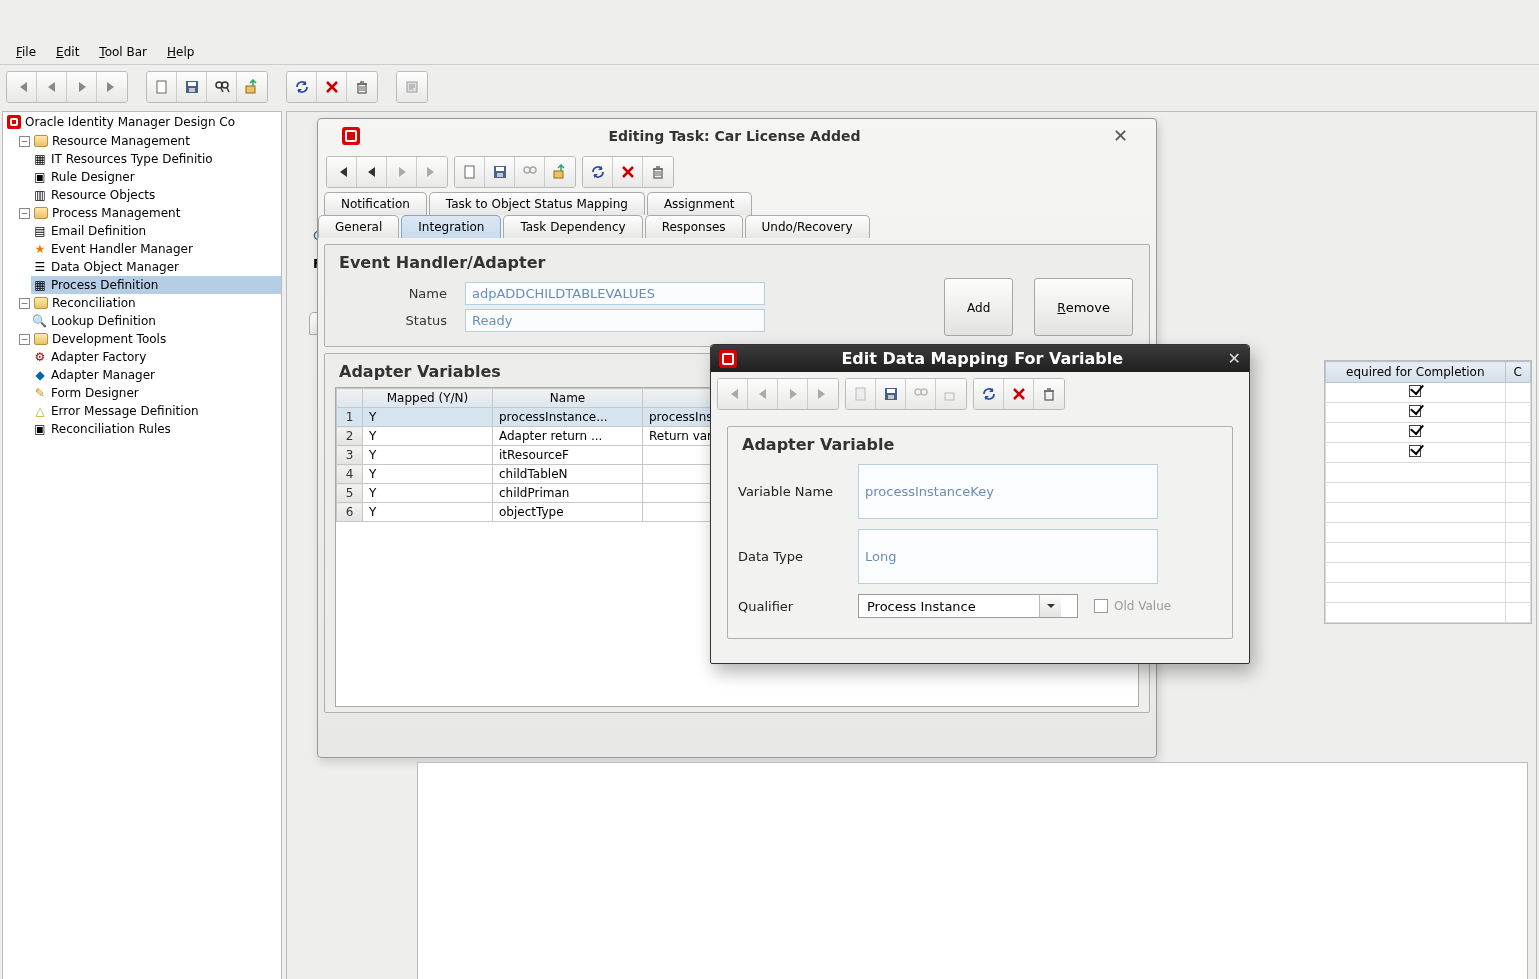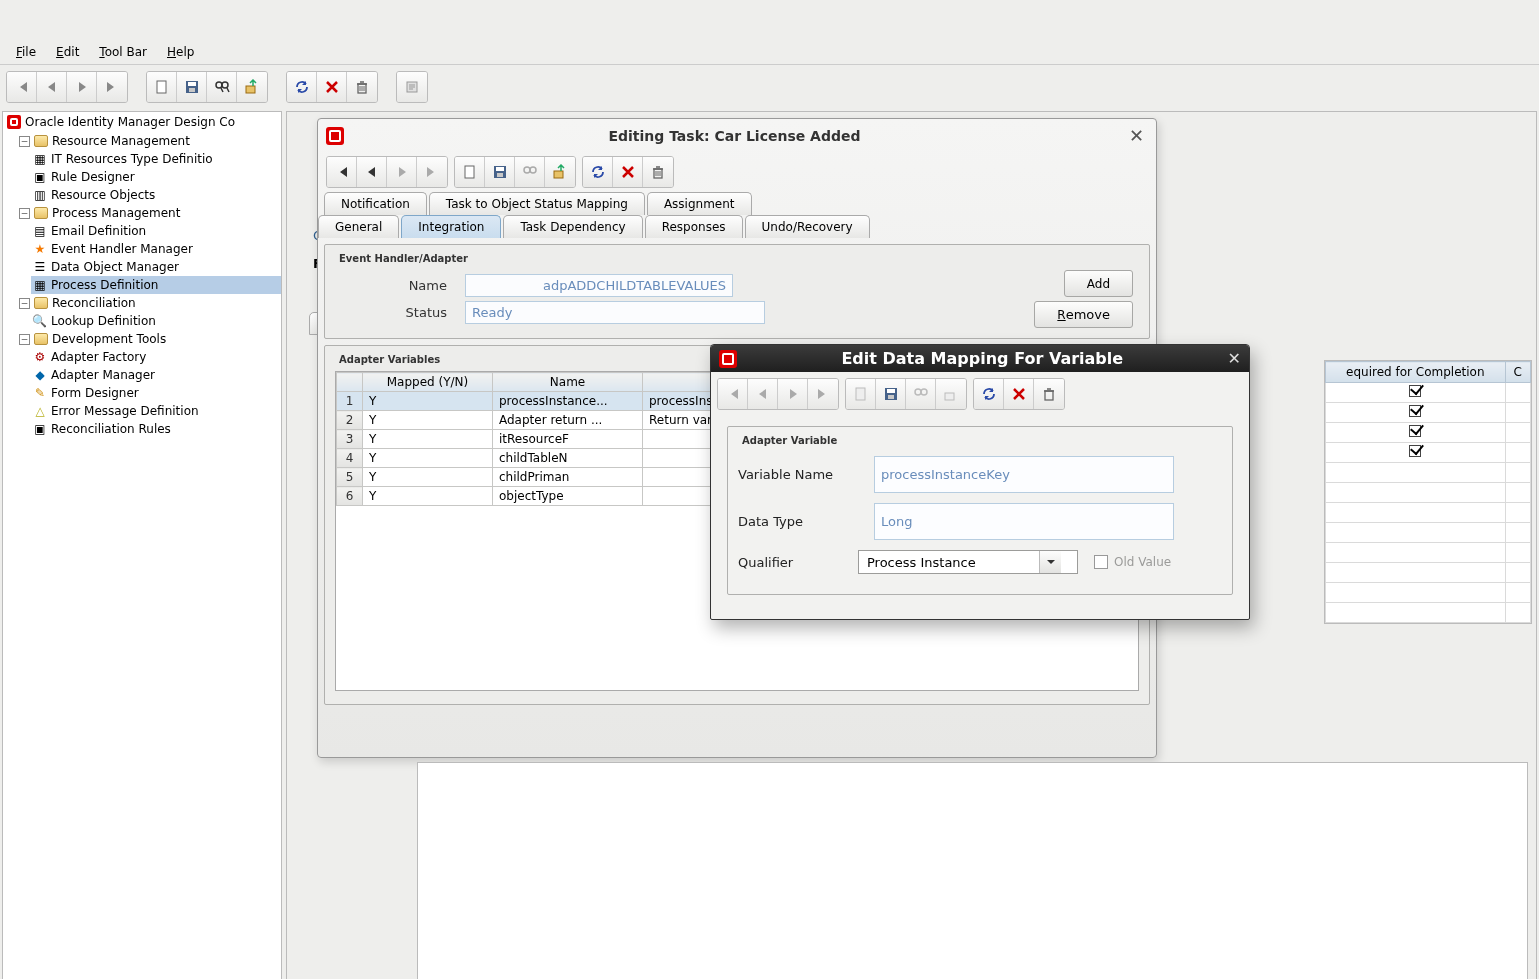--- a/index.html
+++ b/index.html
@@ -29,37 +29,37 @@
   .tree-node { padding-left: 14px; }
   .tree-row { display:flex; align-items:center; gap:4px; padding:2px 2px; white-space:nowrap; }
   .tree-row.selected { background:#b6cde6; }
   .expander { width:11px; height:11px; border:1px solid #888; background:#fff; display:flex; align-items:center; justify-content:center; font-size:9px; line-height:1; cursor:pointer; color:#555;}
   .folder-ic { width:14px; height:12px; background:linear-gradient(#fde9a9,#e8c267); border:1px solid #b8923e; border-radius:2px; }
   .leaf-ic { width:14px; height:14px; display:flex; align-items:center; justify-content:center; }
   
   
   .frame { position:absolute; background:linear-gradient(#f5f5f4,#e8e8e6); border:1px solid #999; border-radius:4px; box-shadow: 2px 4px 10px rgba(0,0,0,.15); }
   .frame#editingTask { left:30px; top:6px; width:840px; height:640px; }
-  .frame .titlebar { display:flex; align-items:center; padding:6px 8px; gap:10px; }
+  .frame .titlebar { display:flex; align-items:center; padding:6px 24px; gap:10px; }
   .frame .titlebar .title { flex:1; text-align:center; font-weight:bold; color:#333; font-size:14px;}
   .closebtn { font-size:18px; color:#555; cursor:pointer; padding:0 4px; }
   .oracle-mini { width:18px; height:18px; background:#d00; border-radius:3px; position:relative; }
   .oracle-mini::after { content:""; position:absolute; inset:3px; border:2px solid #fff; border-radius:2px; }
   
   .inner-toolbar { display:flex; gap:6px; padding:4px 8px; }
   .tabrow { display:flex; }
   .tab { background:linear-gradient(#fefefe,#e7e7e5); border:1px solid #aaa; border-bottom:none; border-radius:5px 5px 0 0; padding:4px 16px; margin-right:2px; cursor:pointer; font-size:12px; }
   .tab.behind { position:relative; top:0; }
   .tab.active { background:linear-gradient(#dbe8f4,#c9ddee); border-color:#7fa7c9; z-index:2; }
   .tabstack { display:flex; flex-direction:column; }
   .tabstack .tabrow:first-child { margin-left:6px; }
   
   
   .fs { border:1px solid #b0b0ae; margin:6px; padding:8px 10px 10px 10px; background:#ededeb; border-radius:2px;}
-  .fs > legend, .fs-title { font-weight:bold; color:#333; padding:0 4px; font-size:10px;}
+  .fs > legend, .fs-title { font-weight:bold; color:#333; padding:0 4px; font-size:16px;}
   .fs-title { margin-bottom:6px; }
   .formrow { display:flex; align-items:center; margin:4px 0; }
   .formrow label { width:130px; text-align:right; padding-right:18px; color:#333; font-size:13px;}
   .formrow input[type=text] { border:1px solid #b7cde0; background:#fbfcfe; padding:3px 6px; color:#698dbb; font-size:13px; }
   .pushbtn { border:1px solid #a7a7a5; background:linear-gradient(#fdfdfc,#e3e3e1); border-radius:3px; padding:5px 22px; cursor:pointer; font-size:13px;}
   .pushbtn u { text-decoration:underline; }
   
   
   .avarea { display:flex; gap:6px; }
   .av-left { display:flex; flex-direction:column; gap:6px; }
@@ -83,21 +83,21 @@
   .chk.checked::after { content:""; position:absolute; left:1px; top:-2px; width:10px; height:6px; border-left:2px solid #000; border-bottom:2px solid #000; transform:rotate(-50deg); }
 
   
   .dialog { position:absolute; left:710px; top:344px; width:540px; background:#f2f2f0; border:1px solid #333; border-radius:4px 4px 2px 2px; box-shadow: 4px 8px 18px rgba(0,0,0,.3); z-index:50;}
   .dlg-title { background:linear-gradient(#3b3b3b,#1f1f1f); color:#fff; display:flex; align-items:center; padding:4px 8px; border-radius:3px 3px 0 0; }
   .dlg-title .t { flex:1; text-align:center; font-weight:bold; font-size:16px;}
   .dlg-title .x { color:#ddd; font-size:16px; cursor:pointer; }
   .dlg-toolbar { display:flex; gap:6px; padding:6px; }
   .dlg-body { padding: 4px 10px 18px 10px; }
   .dlg-body .fs { background:#f2f2f0; }
-  .inline-input { border:1px solid #b7cde0; background:#fcfdff; padding:10px 6px; color:#698dbb; width:300px; font-size:13px;margin-left:16px;}
+  .inline-input { border:1px solid #b7cde0; background:#fcfdff; padding:19px 6px; color:#698dbb; width:300px; font-size:13px;}
   .combo { display:inline-flex; align-items:center; border:1px solid #9c9c9a; background:#fff; height:24px; }
   .combo span { padding:0 8px; min-width:120px; font-size:13px;}
   .combo .arrow { width:22px; height:100%; background:linear-gradient(#fdfdfc,#e3e3e1); border-left:1px solid #bbb; display:flex; align-items:center; justify-content:center;}
   .combo .arrow svg { width:10px; height:10px; }
   .dlg-row { display:flex; align-items:center; margin:10px 0; }
   .dlg-row .lbl { width:120px; color:#222; font-size:13px;}
   .chkbox { width:14px; height:14px; border:1px solid #999; background:#fff; margin-right:6px; }
   .muted { color:#9b9b99; }
   
   
@@ -452,28 +452,28 @@
            <div class="tab">Undo/Recovery</div>
          </div>
        </div>
 
        <div class="fs">
          <div class="fs-title">Event Handler/Adapter</div>
          <div style="display:flex;">
            <div style="flex:1;">
              <div class="formrow">
                <label>Name</label>
-               <input type="text" style="width: 268px; text-align: right;" value="adpADDCHILDTABLEVALUES">
+               <input type="text" style="width: 300px;" value="adpADDCHILDTABLEVALUES">
              </div>
              <div class="formrow">
                <label>Status</label>
                <input type="text" style="width: 300px;" value="Ready">
              </div>
            </div>
-           <div style="display:flex; flex-direction:column; gap:4px; padding-right:6px;align-items:flex-end;">
+           <div style="display:flex; flex-direction:row; gap:21px; padding-right:6px;">
              <button class="pushbtn"><span>Add</span></button>
              <button class="pushbtn"><u>R</u>emove</button>
            </div>
          </div>
        </div>
 
        <div class="fs" style="height:360px;">
          <div class="fs-title">Adapter Variables</div>
          <div class="avarea">
            <div class="av-table" style="height:320px;">

